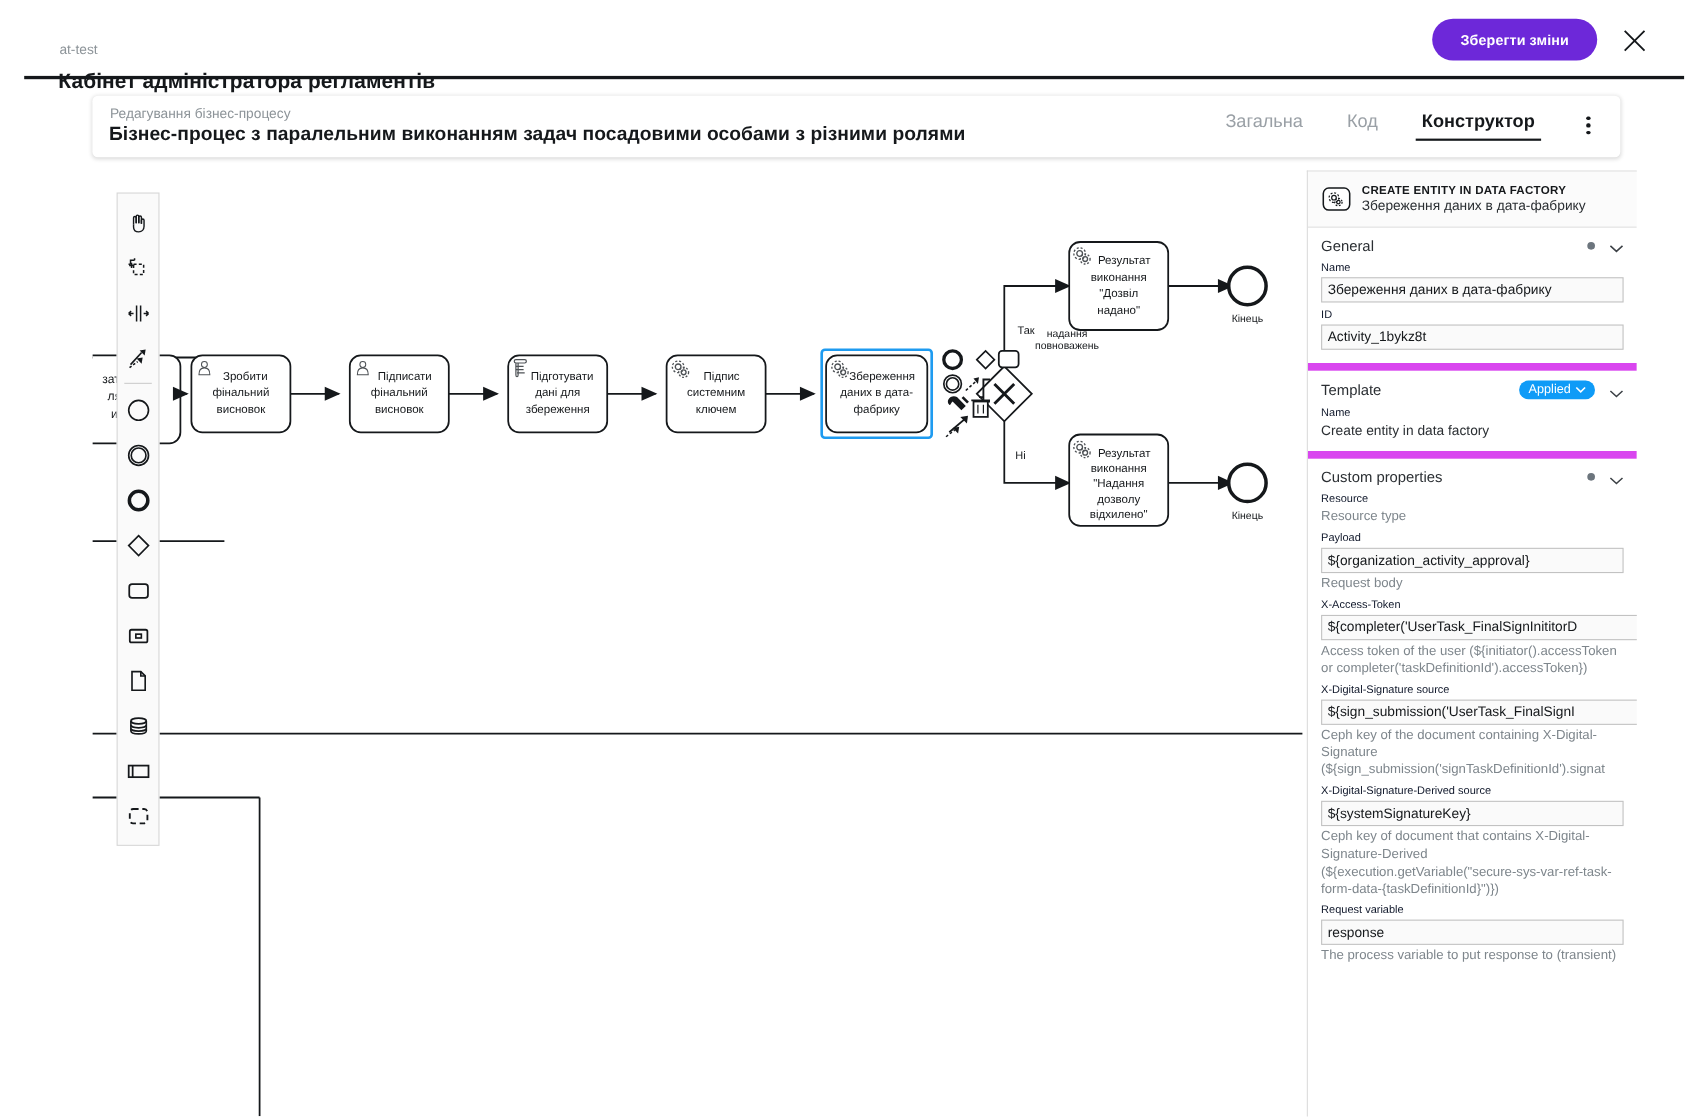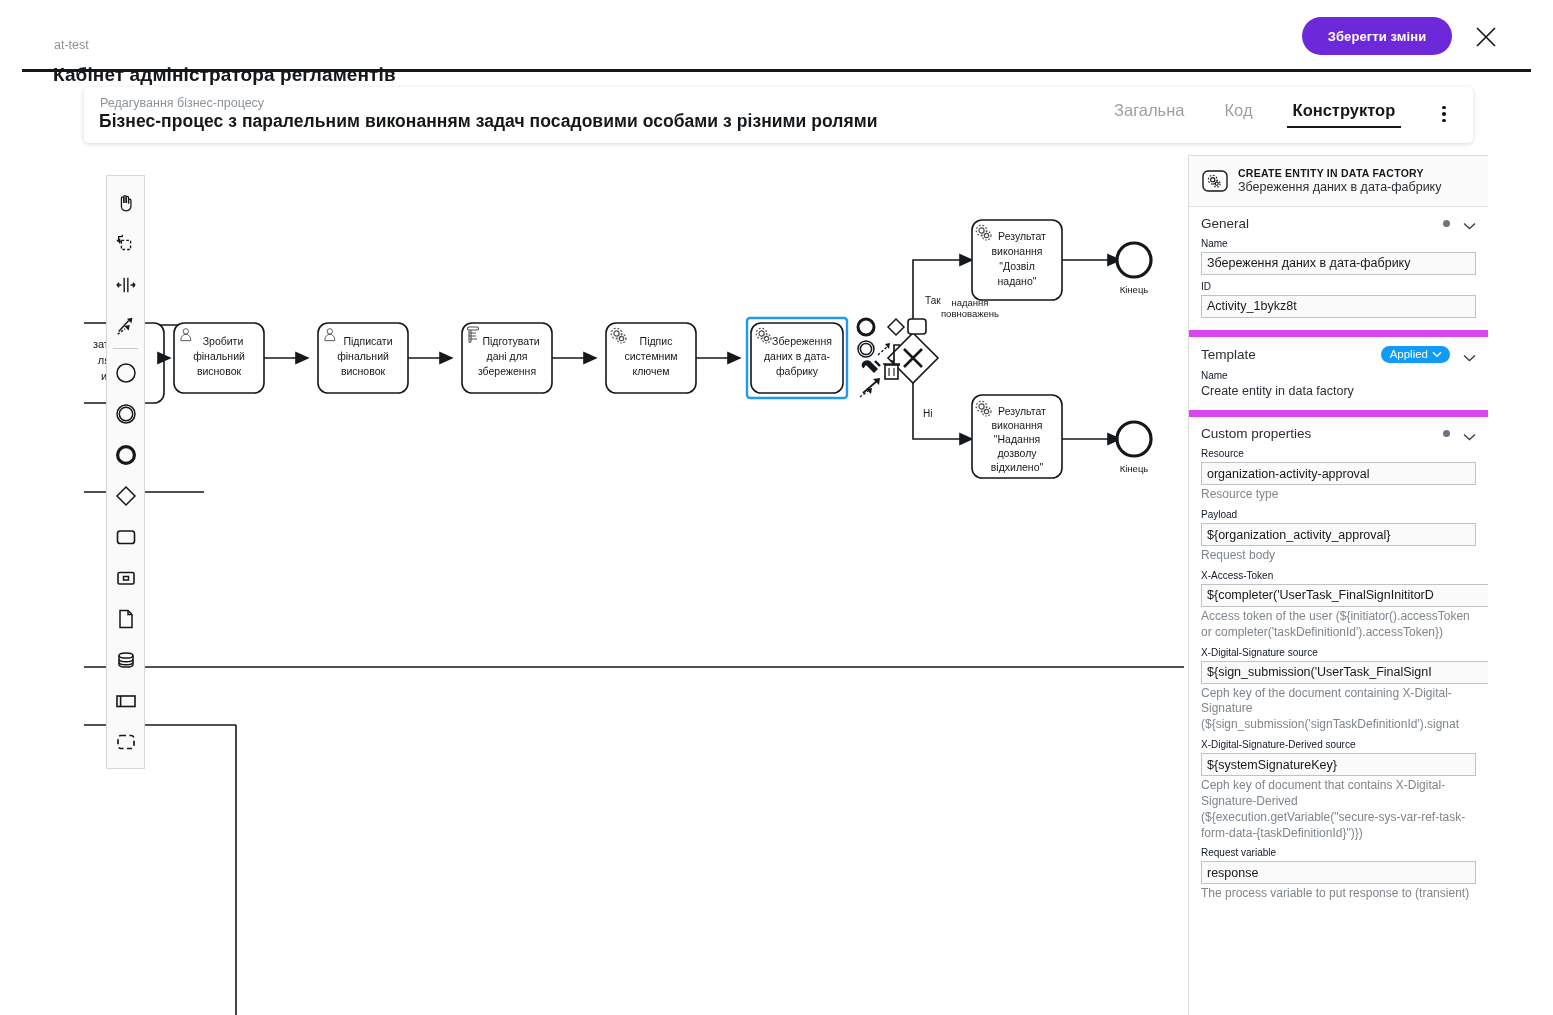--- a/index.html
+++ b/index.html
@@ -523,21 +523,20 @@
         <span class="dot"></span>
         <span class="chev">
           <svg width="13" height="8" viewBox="0 0 13 8">
               <path d="M1 1.5 L6.5 6.5 L12 1.5" fill="none" stroke="#3c4146" stroke-width="1.4"></path>
             </svg>
         </span>
       </span>
     </div>
 
     <div class="fld-label first">Resource</div>
-    <div class="fld-input">organization-activity-approval</div>
     <div class="fld-hint">Resource type</div>
 
     <div class="fld-label">Payload</div>
     <div class="fld-input">${organization_activity_approval}</div>
     <div class="fld-hint">Request body</div>
 
     <div class="fld-label">X-Access-Token</div>
     <div class="fld-input overflowtxt">${completer('UserTask_FinalSignInititorD</div>
     <div class="fld-hint">Access token of the user (${initiator().accessToken or completer('taskDefinitionId').accessToken})</div>
 

